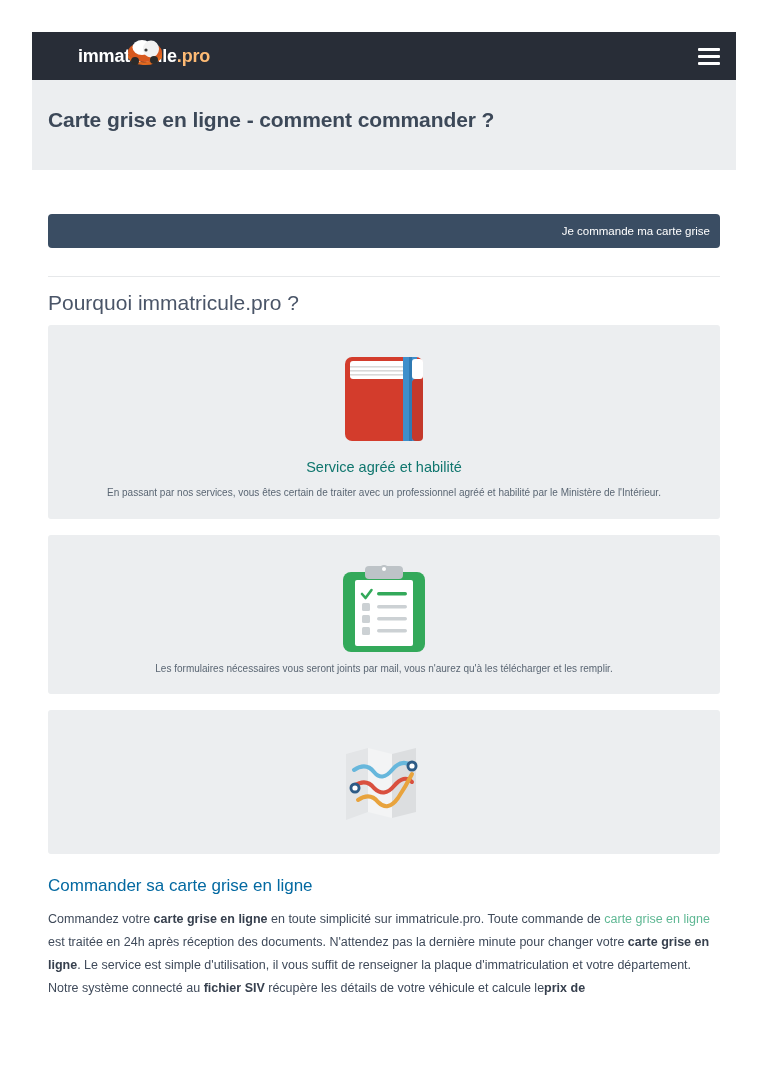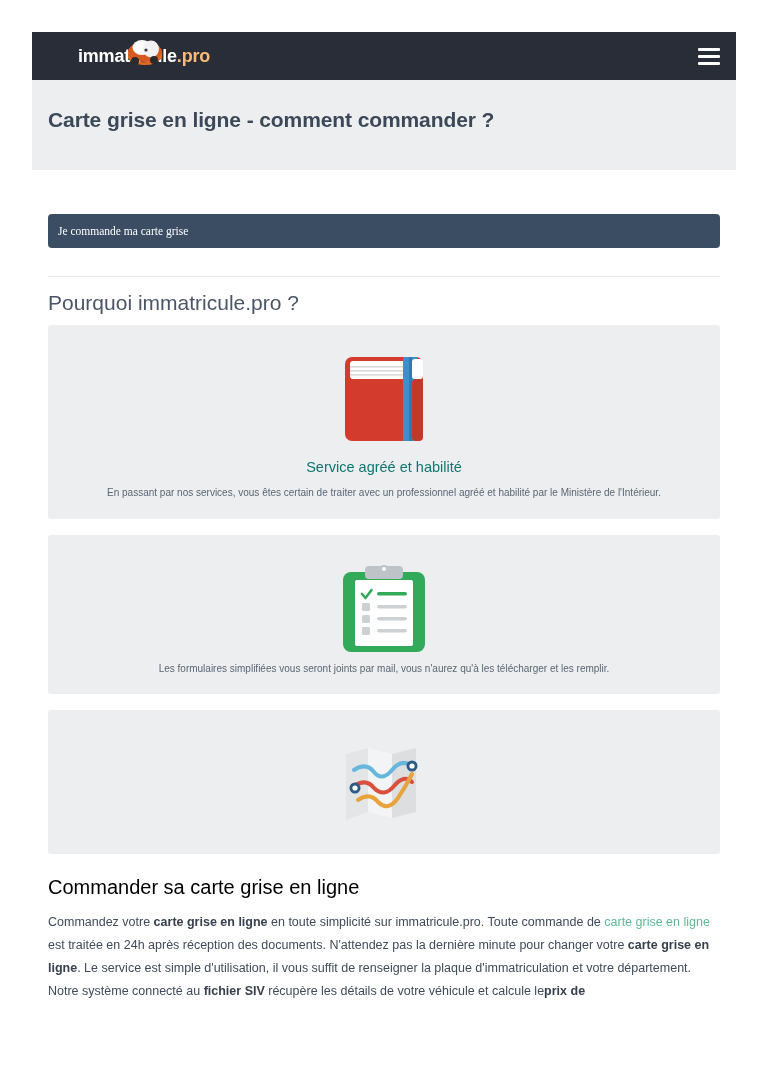--- a/index.html
+++ b/index.html
@@ -92,40 +92,40 @@
   .cta {
     display: block;
     width: 100%;
     margin-top: 44px;
     background: #3a4d63;
     color: #ffffff;
     border: none;
     border-radius: 4px;
     padding: 11px 10px;
     font-size: 11.5px;
-    font-family: Liberation Serif, serif;
-    text-align: left;
+    font-family: Liberation Sans, sans-serif;
+    text-align: right;
     cursor: pointer;
     box-sizing: border-box;
   }
   .divider {
     border: 0;
     border-top: 1px solid #e6e8ea;
     margin: 28px 0 0 0;
   }
   .section-title {
     margin: 14px 0 10px 0;
     font-size: 21px;
     font-weight: normal;
     color: #4a5568;
   }
   .section-title.big {
-    font-size: 20px;
+    font-size: 17px;
     margin: 22px 0 12px 0;
-    color: #000000;
+    color: #0369a1;
   }
 
   
   .card {
     background: #eceef0;
     border-radius: 3px;
     padding: 22px 18px 18px 18px;
     margin-bottom: 16px;
     box-sizing: border-box;
     text-align: center;
@@ -230,21 +230,21 @@
             <path d="M23 32 l3.5 4 6-8" stroke="#33a95a" stroke-width="2.6" fill="none" stroke-linecap="round" stroke-linejoin="round"></path>
             <rect x="38" y="30" width="30" height="3.4" rx="1.7" fill="#33a95a"></rect>
             <rect x="23" y="41" width="8" height="8" rx="1.5" fill="#ccd1d4"></rect>
             <rect x="38" y="43" width="30" height="3.4" rx="1.7" fill="#ccd1d4"></rect>
             <rect x="23" y="53" width="8" height="8" rx="1.5" fill="#ccd1d4"></rect>
             <rect x="38" y="55" width="30" height="3.4" rx="1.7" fill="#ccd1d4"></rect>
             <rect x="23" y="65" width="8" height="8" rx="1.5" fill="#ccd1d4"></rect>
             <rect x="38" y="67" width="30" height="3.4" rx="1.7" fill="#ccd1d4"></rect>
           </svg>
         </div>
-        <p class="card-desc">Les formulaires simplifiées vous seront joints par mail, vous n'aurez qu'à les télécharger et les remplir.</p>
+        <p class="card-desc">Les formulaires nécessaires vous seront joints par mail, vous n'aurez qu'à les télécharger et les remplir.</p>
       </div>
 
       <div class="card">
         <div class="card-icon">
           <svg width="92" height="88" viewBox="0 0 92 88">
             <path d="M8 14 L30 8 L30 72 L8 80 Z" fill="#e3e5e7"></path>
             <path d="M30 8 L54 14 L54 78 L30 72 Z" fill="#f3f4f5"></path>
             <path d="M54 14 L78 8 L78 72 L54 78 Z" fill="#dcdee0"></path>
             <path d="M16 30 Q28 22 36 32 Q44 42 54 30 Q64 18 74 26" stroke="#67b7dc" stroke-width="4" fill="none" stroke-linecap="round" stroke-linejoin="round"></path>
             <path d="M16 46 Q28 38 36 48 Q46 58 56 46 Q66 34 74 42" stroke="#d9503f" stroke-width="4" fill="none" stroke-linecap="round" stroke-linejoin="round"></path>

